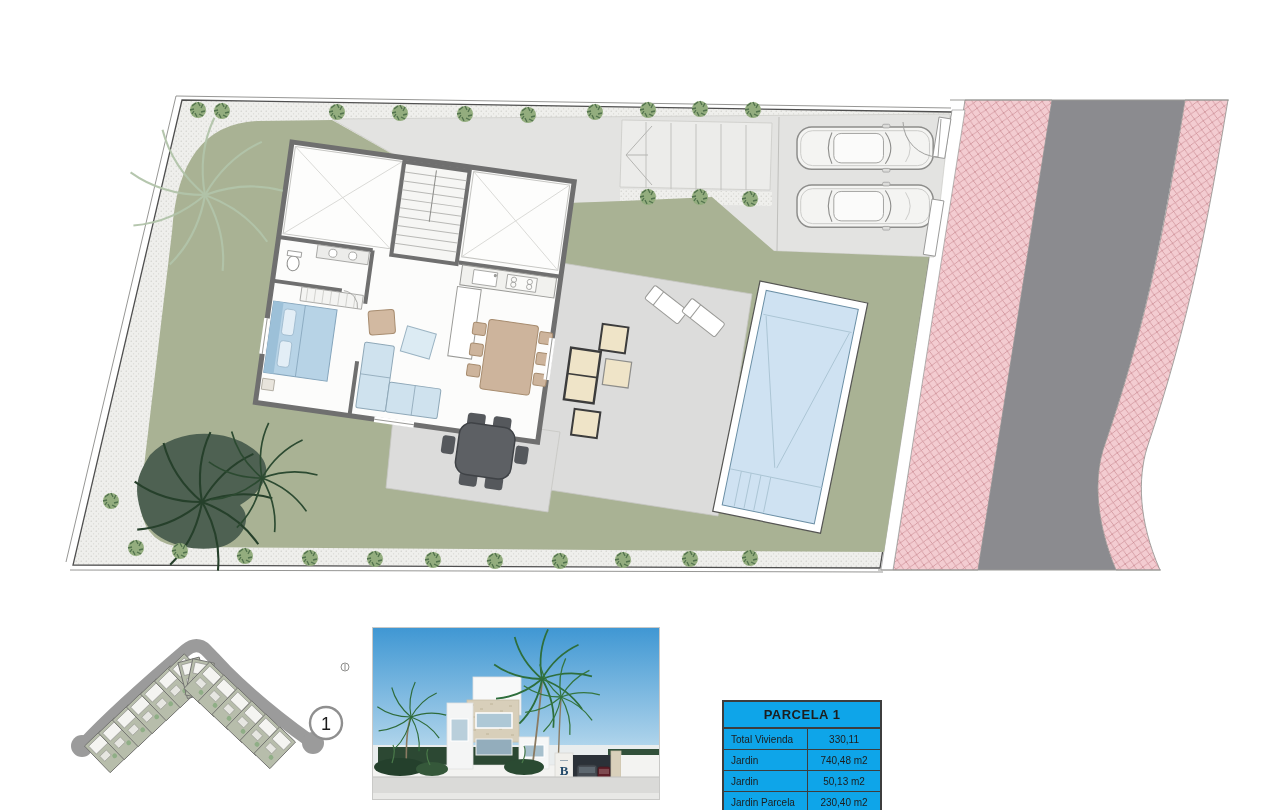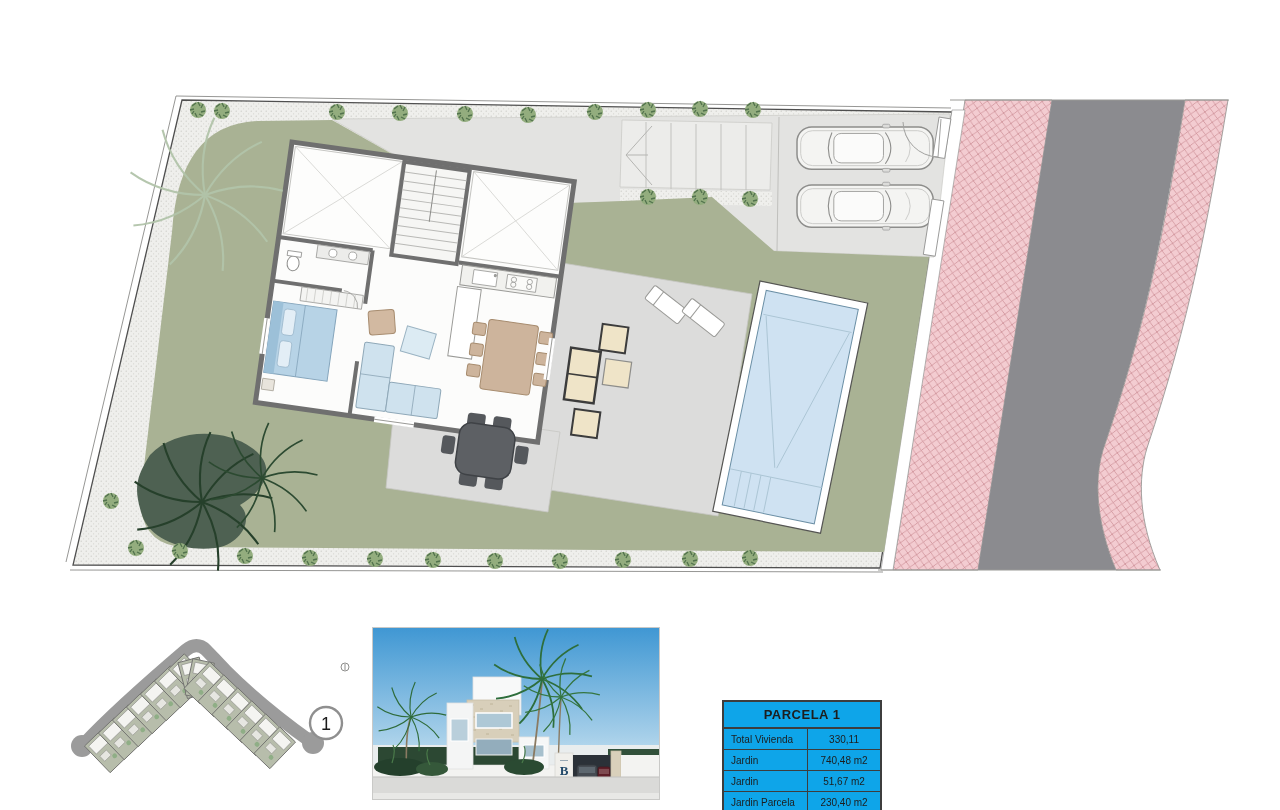--- a/index.html
+++ b/index.html
@@ -361,20 +361,20 @@
   <div class="pt-row">
     <div class="pt-label">Total Vivienda</div>
     <div class="pt-value">330,11</div>
   </div>
   <div class="pt-row">
     <div class="pt-label">Jardin</div>
     <div class="pt-value">740,48 m2</div>
   </div>
   <div class="pt-row">
     <div class="pt-label">Jardin</div>
-    <div class="pt-value">51,67 m2</div>
+    <div class="pt-value">50,13 m2</div>
   </div>
   <div class="pt-row">
     <div class="pt-label">Jardin Parcela</div>
     <div class="pt-value">230,40 m2</div>
   </div>
 </div>
 </div>
 
 </body></html>

